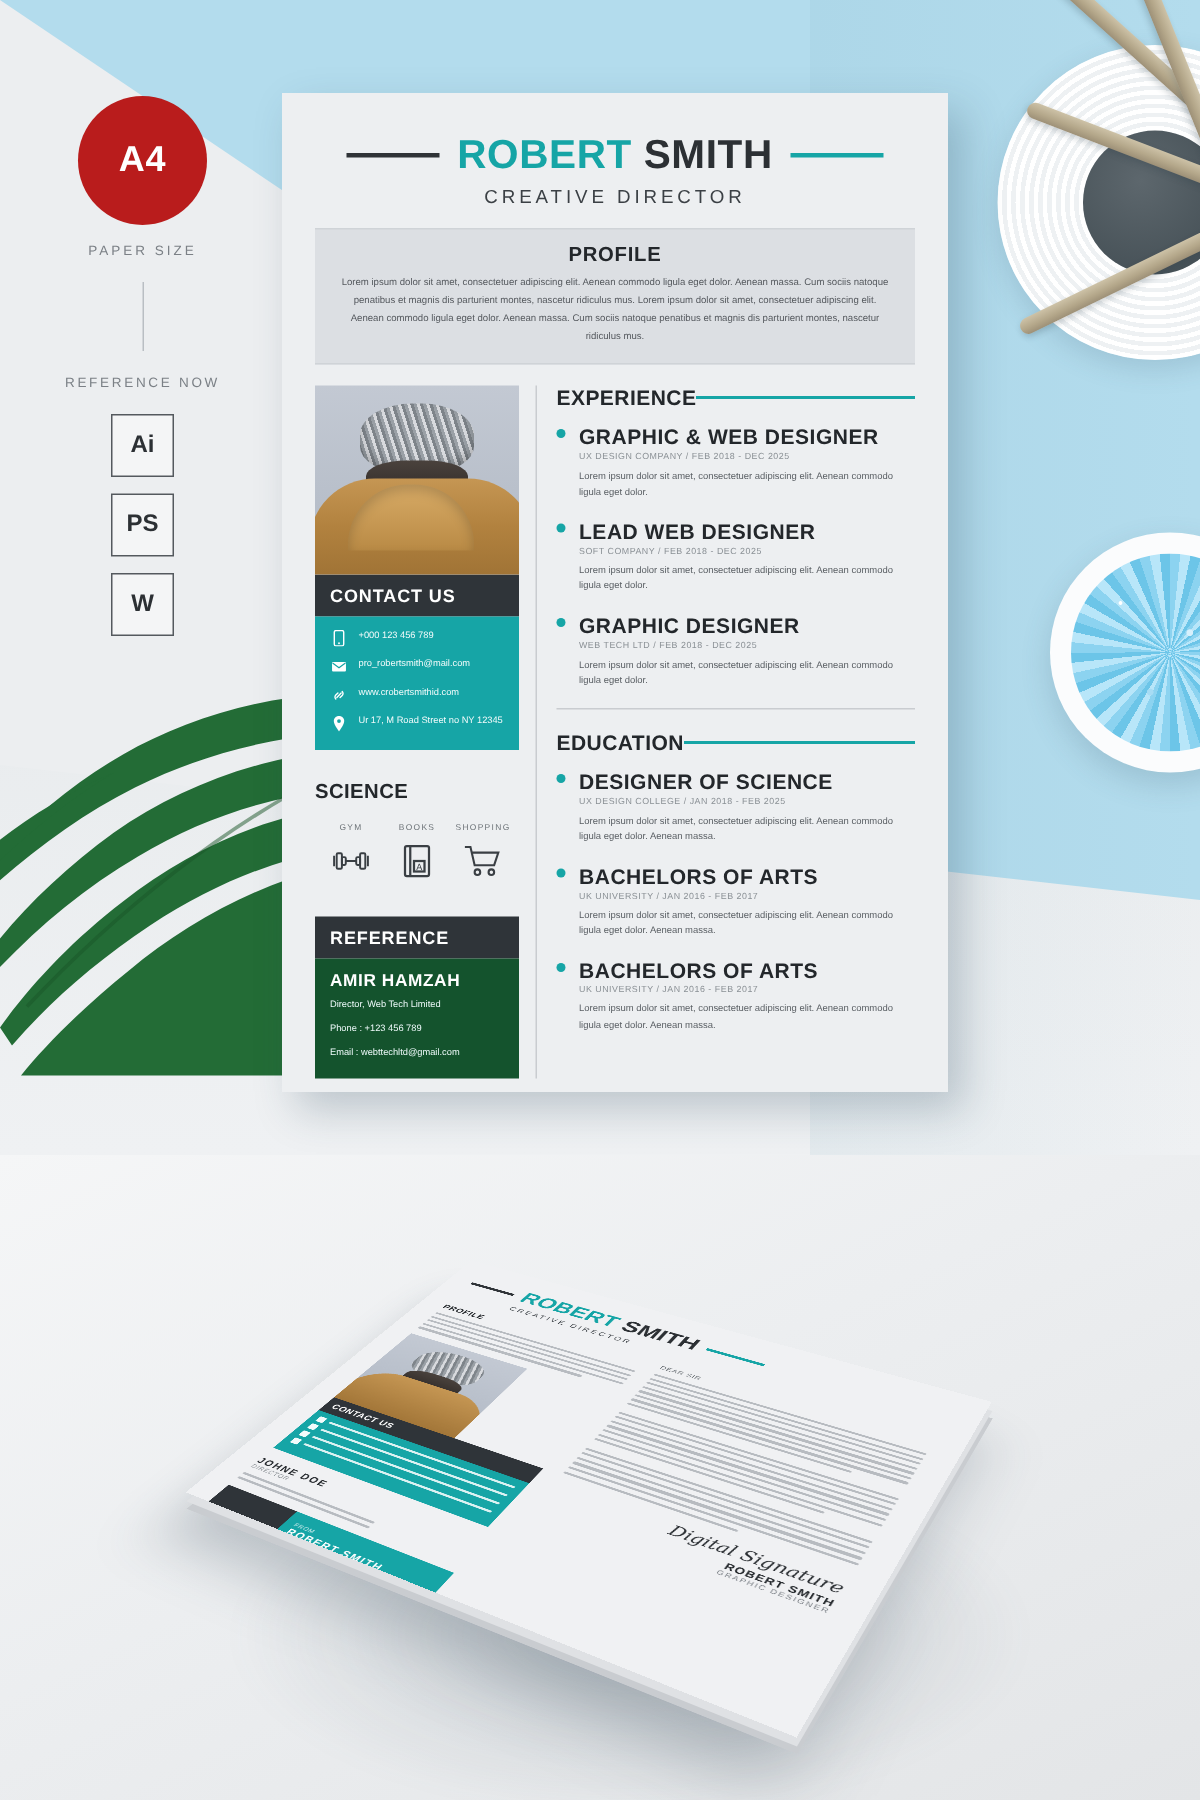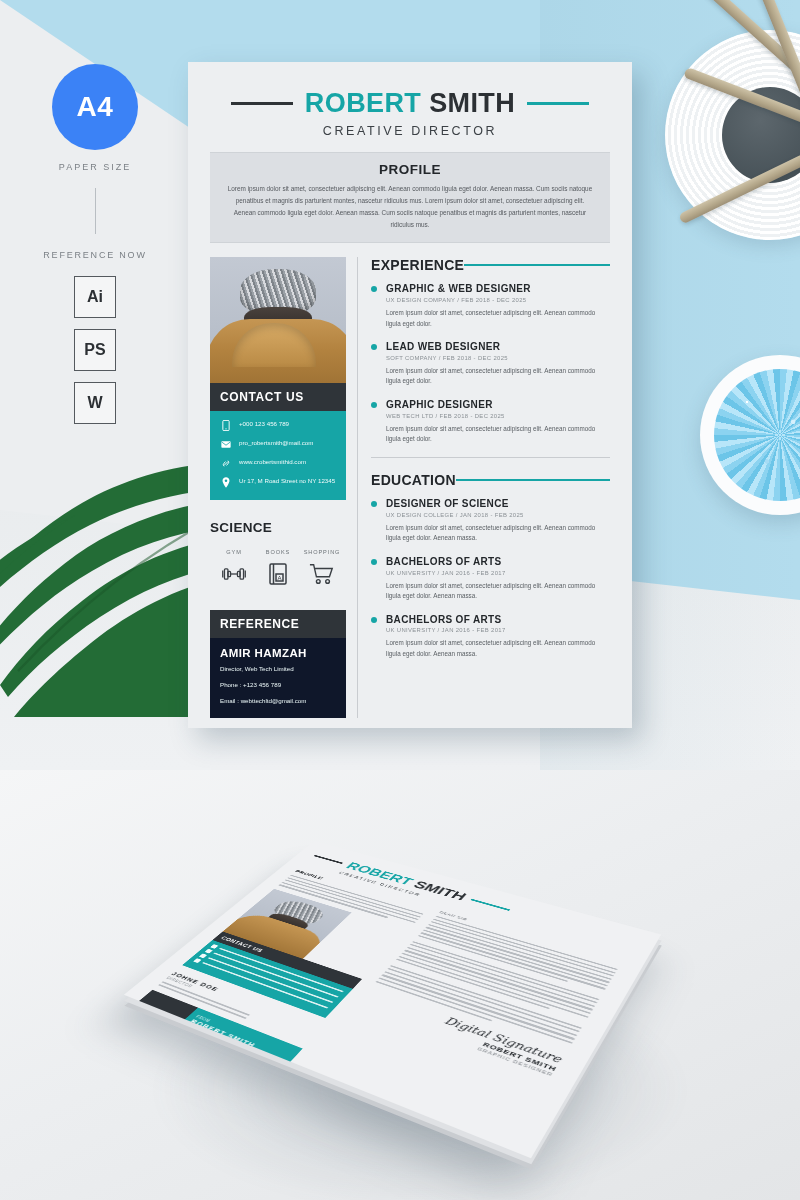--- a/index.html
+++ b/index.html
@@ -167,43 +167,43 @@
   .hob { text-align: center; width: 42px; }
   .hob-lbl { font-size: 5.6px; letter-spacing: .9px; color: #6c7277; margin-bottom: 7px; }
   .hob svg { width: 26px; height: 24px; stroke: #3a3f44; fill: none; stroke-width: 1.5; }
 
   
   .reference { margin-top: 20px; }
   .ref-title {
     background: #2f3439; color: #ffffff; font-size: 12px; font-weight: bold;
     letter-spacing: .6px; padding: 7px 10px;
   }
-  .ref-body { background: #0f172a; padding: 9px 10px 11px 10px; }
+  .ref-body { background: #14532d; padding: 9px 10px 11px 10px; }
   .ref-name { font-size: 11.5px; font-weight: bold; color: #ffffff; letter-spacing: .4px; }
   .ref-line { font-size: 6.2px; color: #eefafa; line-height: 1.75; margin-top: 5px; }
 
   
   .sec-head { display: flex; align-items: center; margin-bottom: 10px; }
   .sec-head h2 { font-size: 14px; font-weight: bold; color: #23272b; letter-spacing: .3px; white-space: nowrap; }
   .sec-rule { flex: 1; height: 2px; background: #16a5a6; }
 
   .item { display: flex; gap: 9px; margin-bottom: 12px; }
   .bullet { width: 6px; height: 6px; border-radius: 50%; background: #16a5a6; flex: 0 0 6px; margin-top: 3px; }
-  .item-title { font-size: 10px; font-weight: bold; color: #23272b; letter-spacing: .35px; }
+  .item-title { font-size: 14px; font-weight: bold; color: #23272b; letter-spacing: .35px; }
   .item-meta { font-size: 5.9px; color: #8a9095; letter-spacing: .35px; margin-top: 2.5px; }
   .item-desc { font-size: 6.3px; color: #5b6065; line-height: 1.7; margin-top: 5px; }
   .sec-sep { height: 1px; background: #c9ccd0; margin: 2px 0 14px 0; }
 
   
   .info { position: absolute; left: 42px; top: 64px; width: 106px; text-align: center; }
   .a4-badge {
     width: 86px; height: 86px; margin: 0 auto; border-radius: 50%;
-    background: #3b82f6; color: #ffffff;
+    background: #b91c1c; color: #ffffff;
     display: flex; align-items: center; justify-content: center;
-    font-size: 28px; font-weight: bold; letter-spacing: .5px;
+    font-size: 24px; font-weight: bold; letter-spacing: .5px;
   }
   .info-cap {
     margin-top: 12px; font-size: 9px; letter-spacing: 2px; color: #7b8086; font-weight: normal;
   }
   .v-rule { width: 1px; height: 46px; background: #b9bec3; margin: 16px auto; }
   .avail { font-size: 9px; letter-spacing: 1.8px; color: #7b8086; }
   .sw-list { margin-top: 16px; display: flex; flex-direction: column; align-items: center; gap: 11px; }
   .sw {
     width: 42px; height: 42px; border: 1.6px solid #54595e; background: #f4f5f6;
     display: flex; align-items: center; justify-content: center;

